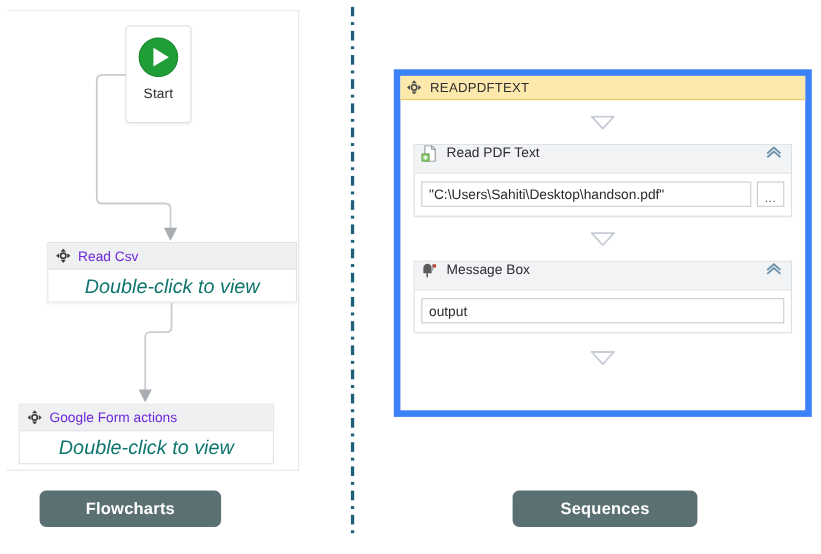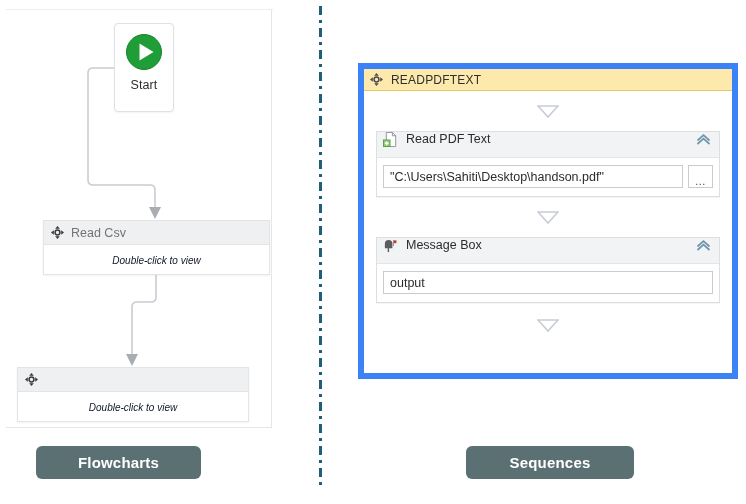--- a/index.html
+++ b/index.html
@@ -87,34 +87,34 @@
     height: 24px;
     background: #eef0f2;
     border-bottom: 1px solid #e2e4e6;
     display: flex;
     align-items: center;
     padding-left: 7px;
     box-sizing: border-box;
   }
   .fc-box-title {
     font-size: 12.5px;
-    color: #737373;
+    color: #6d28d9;
     margin-left: 7px;
     white-space: nowrap;
   }
   .fc-box-body {
     height: 30px;
     display: flex;
     align-items: center;
     justify-content: center;
   }
   .fc-box-body span {
-    font-size: 10px;
+    font-size: 18px;
     font-style: italic;
-    color: #0f172a;
+    color: #0f766e;
   }
   #node-readcsv { left: 43px;  top: 220px; width: 227px; height: 55px; }
   #node-gform   { left: 17px;  top: 367px; width: 232px; height: 55px; }
 
   
   .conn { stroke: #c9cdd1; stroke-width: 1.6px; fill: none; }
   .conn-head { fill: #a9adb1; }
 
   
   #sequence-outer {
@@ -279,20 +279,21 @@
   <div class="fc-box-header">
     <svg width="13" height="13" viewBox="0 0 14 14">
       <g fill="#3a3a3c">
         <polygon points="7,0 9.5,3 4.5,3"></polygon>
         <polygon points="7,14 4.5,11 9.5,11"></polygon>
         <polygon points="0,7 3,4.5 3,9.5"></polygon>
         <polygon points="14,7 11,9.5 11,4.5"></polygon>
         <circle cx="7" cy="7" r="2.6" fill="none" stroke="#3a3a3c" stroke-width="1.6"></circle>
       </g>
     </svg>
+    <span class="fc-box-title">Google Form actions</span>
   </div>
   <div class="fc-box-body">
     <span>Double-click to view</span>
   </div>
 </div>
 
 <div class="abs" id="divider"></div>
 
 <div class="abs" id="sequence-outer">
 

